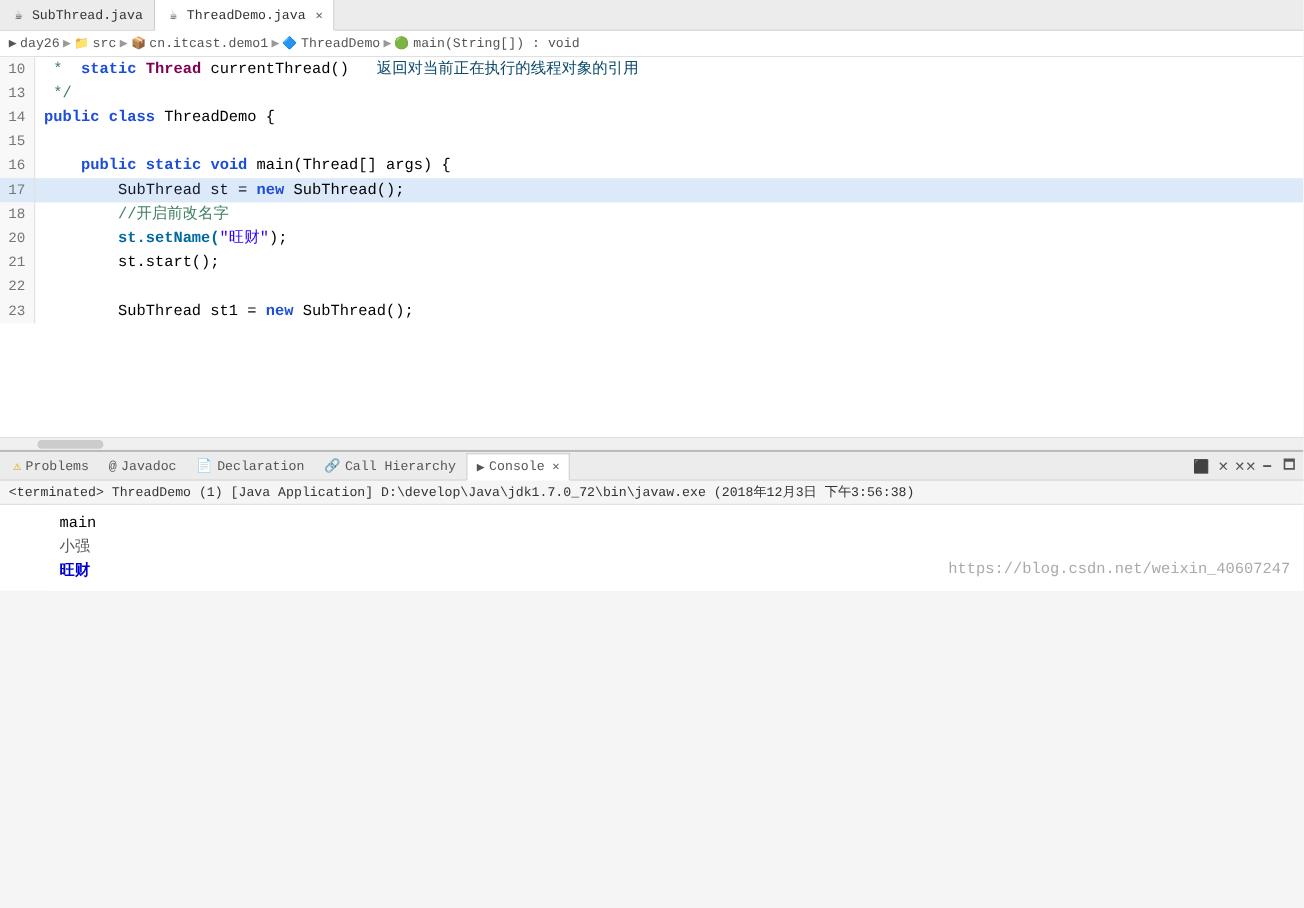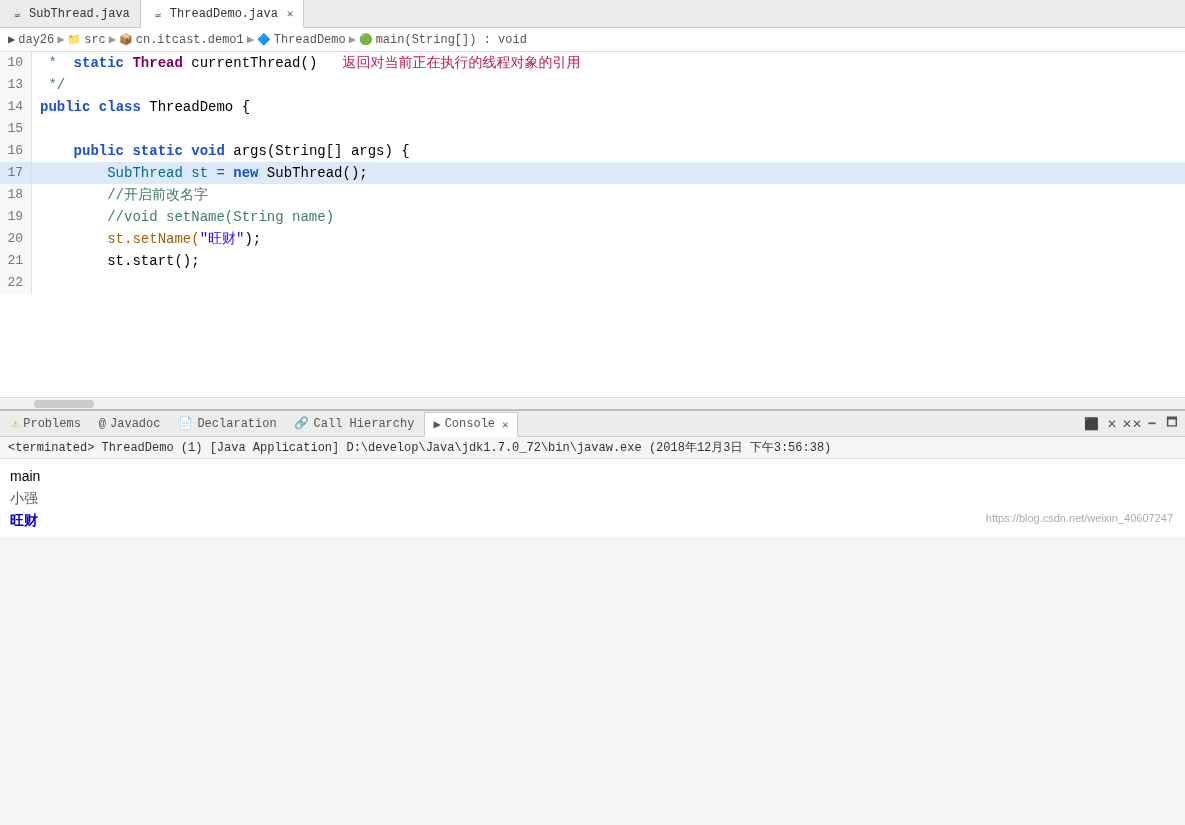--- a/index.html
+++ b/index.html
@@ -192,34 +192,35 @@
       padding: 2px 8px;
       font-size: 12px;
       color: #333;
       background: #f5f5f5;
       border-bottom: 1px solid #ddd;
     }
 
     .console-output {
       padding: 6px 10px;
       font-size: 14px;
-      font-family: Liberation Sans, sans-serif;
+      font-family: Liberation Mono, monospace;
       line-height: 22px;
       background: #fff;
       flex: 1;
+      margin-left: 44px;
     }
 
     .console-line-main { color: #000; }
     .console-line-xq { color: #555; }
 
     .watermark {
       position: absolute;
       bottom: 8px;
       right: 12px;
-      font-size: 11px;
+      font-size: 14px;
       color: #aaa;
     }
   </style>
 </head>
 <body>
 
 <div class="tab-bar">
   <div class="tab">
     <span class="tab-icon">☕</span>
     <span>SubThread.java</span>
@@ -250,21 +251,21 @@
   <span style="display:flex;align-items:center;gap:3px;">
     <span style="color:#888;font-size:11px;">🟢</span> main(String[]) : void
   </span>
 </div>
 
 <div class="editor" style="height: 345px; overflow:hidden;">
   <div class="code-area">
 
     <div class="code-line">
       <div class="line-num">10</div>
-      <div class="code-content comment"> *  <span class="kw">static</span> <span style="color:#7f0055;font-weight:bold;">Thread</span> <span style="color:#000;">currentThread()</span>   <span style="color:#be185d;">返回对当前正在执行的线程对象的引用</span></div>
+      <div class="code-content comment"> *  <span class="kw">static</span> <span style="color:#7f0055;font-weight:bold;">Thread</span> <span style="color:#000;">currentThread()</span>   <span style="color:#0c4a6e;">返回对当前正在执行的线程对象的引用</span></div>
     </div>
 
 
 
     <div class="code-line">
       <div class="line-num">13</div>
       <div class="code-content"><span class="comment"> */</span></div>
     </div>
 
     <div class="code-line">
@@ -272,53 +273,53 @@
       <div class="code-content"><span class="kw">public</span> <span class="kw">class</span> <span style="color:#000;">ThreadDemo {</span></div>
     </div>
 
     <div class="code-line">
       <div class="line-num">15</div>
       <div class="code-content"></div>
     </div>
 
     <div class="code-line">
       <div class="line-num">16</div>
-      <div class="code-content">    <span class="kw">public</span> <span class="kw">static</span> <span class="kw">void</span> <span style="color:#000;">args(String[] args) {</span></div>
+      <div class="code-content">    <span class="kw">public</span> <span class="kw">static</span> <span class="kw">void</span> <span style="color:#000;">main(Thread[] args) {</span></div>
     </div>
 
     <div class="code-line highlighted">
       <div class="line-num" style="background:#dce9f9;">17</div>
-      <div class="code-content">        <span style="color:#0369a1;">SubThread st = </span><span class="kw">new</span><span style="color:#000;"> SubThread();</span></div>
+      <div class="code-content">        <span style="color:#0f172a;">SubThread st = </span><span class="kw">new</span><span style="color:#000;"> SubThread();</span></div>
     </div>
 
     <div class="code-line">
       <div class="line-num">18</div>
       <div class="code-content">        <span class="comment">//开启前改名字</span></div>
     </div>
 
-    <div class="code-line">
-      <div class="line-num">19</div>
-      <div class="code-content">        <span class="comment">//void setName(String name)</span></div>
-    </div>
 
     <div class="code-line">
       <div class="line-num">20</div>
-      <div class="code-content">        <span style="color:#a16207;">st.setName(</span><span class="string">"旺财"</span><span style="color:#000;">);</span></div>
+      <div class="code-content">        <span style="color:#0369a1;font-weight:bold;">st.setName(</span><span class="string">"旺财"</span><span style="color:#000;">);</span></div>
     </div>
 
     <div class="code-line">
       <div class="line-num">21</div>
       <div class="code-content">        <span style="color:#000;">st.start();</span></div>
     </div>
 
     <div class="code-line">
       <div class="line-num">22</div>
       <div class="code-content"></div>
     </div>
 
+    <div class="code-line">
+      <div class="line-num">23</div>
+      <div class="code-content">        <span style="color:#000;">SubThread st1 = </span><span class="kw">new</span><span style="color:#000;"> SubThread();</span></div>
+    </div>
 
   </div>
 </div>
 
 <div class="editor-scrollbar">
   <div class="scrollbar-thumb"></div>
 </div>
 
 <div class="bottom-panel">
 

